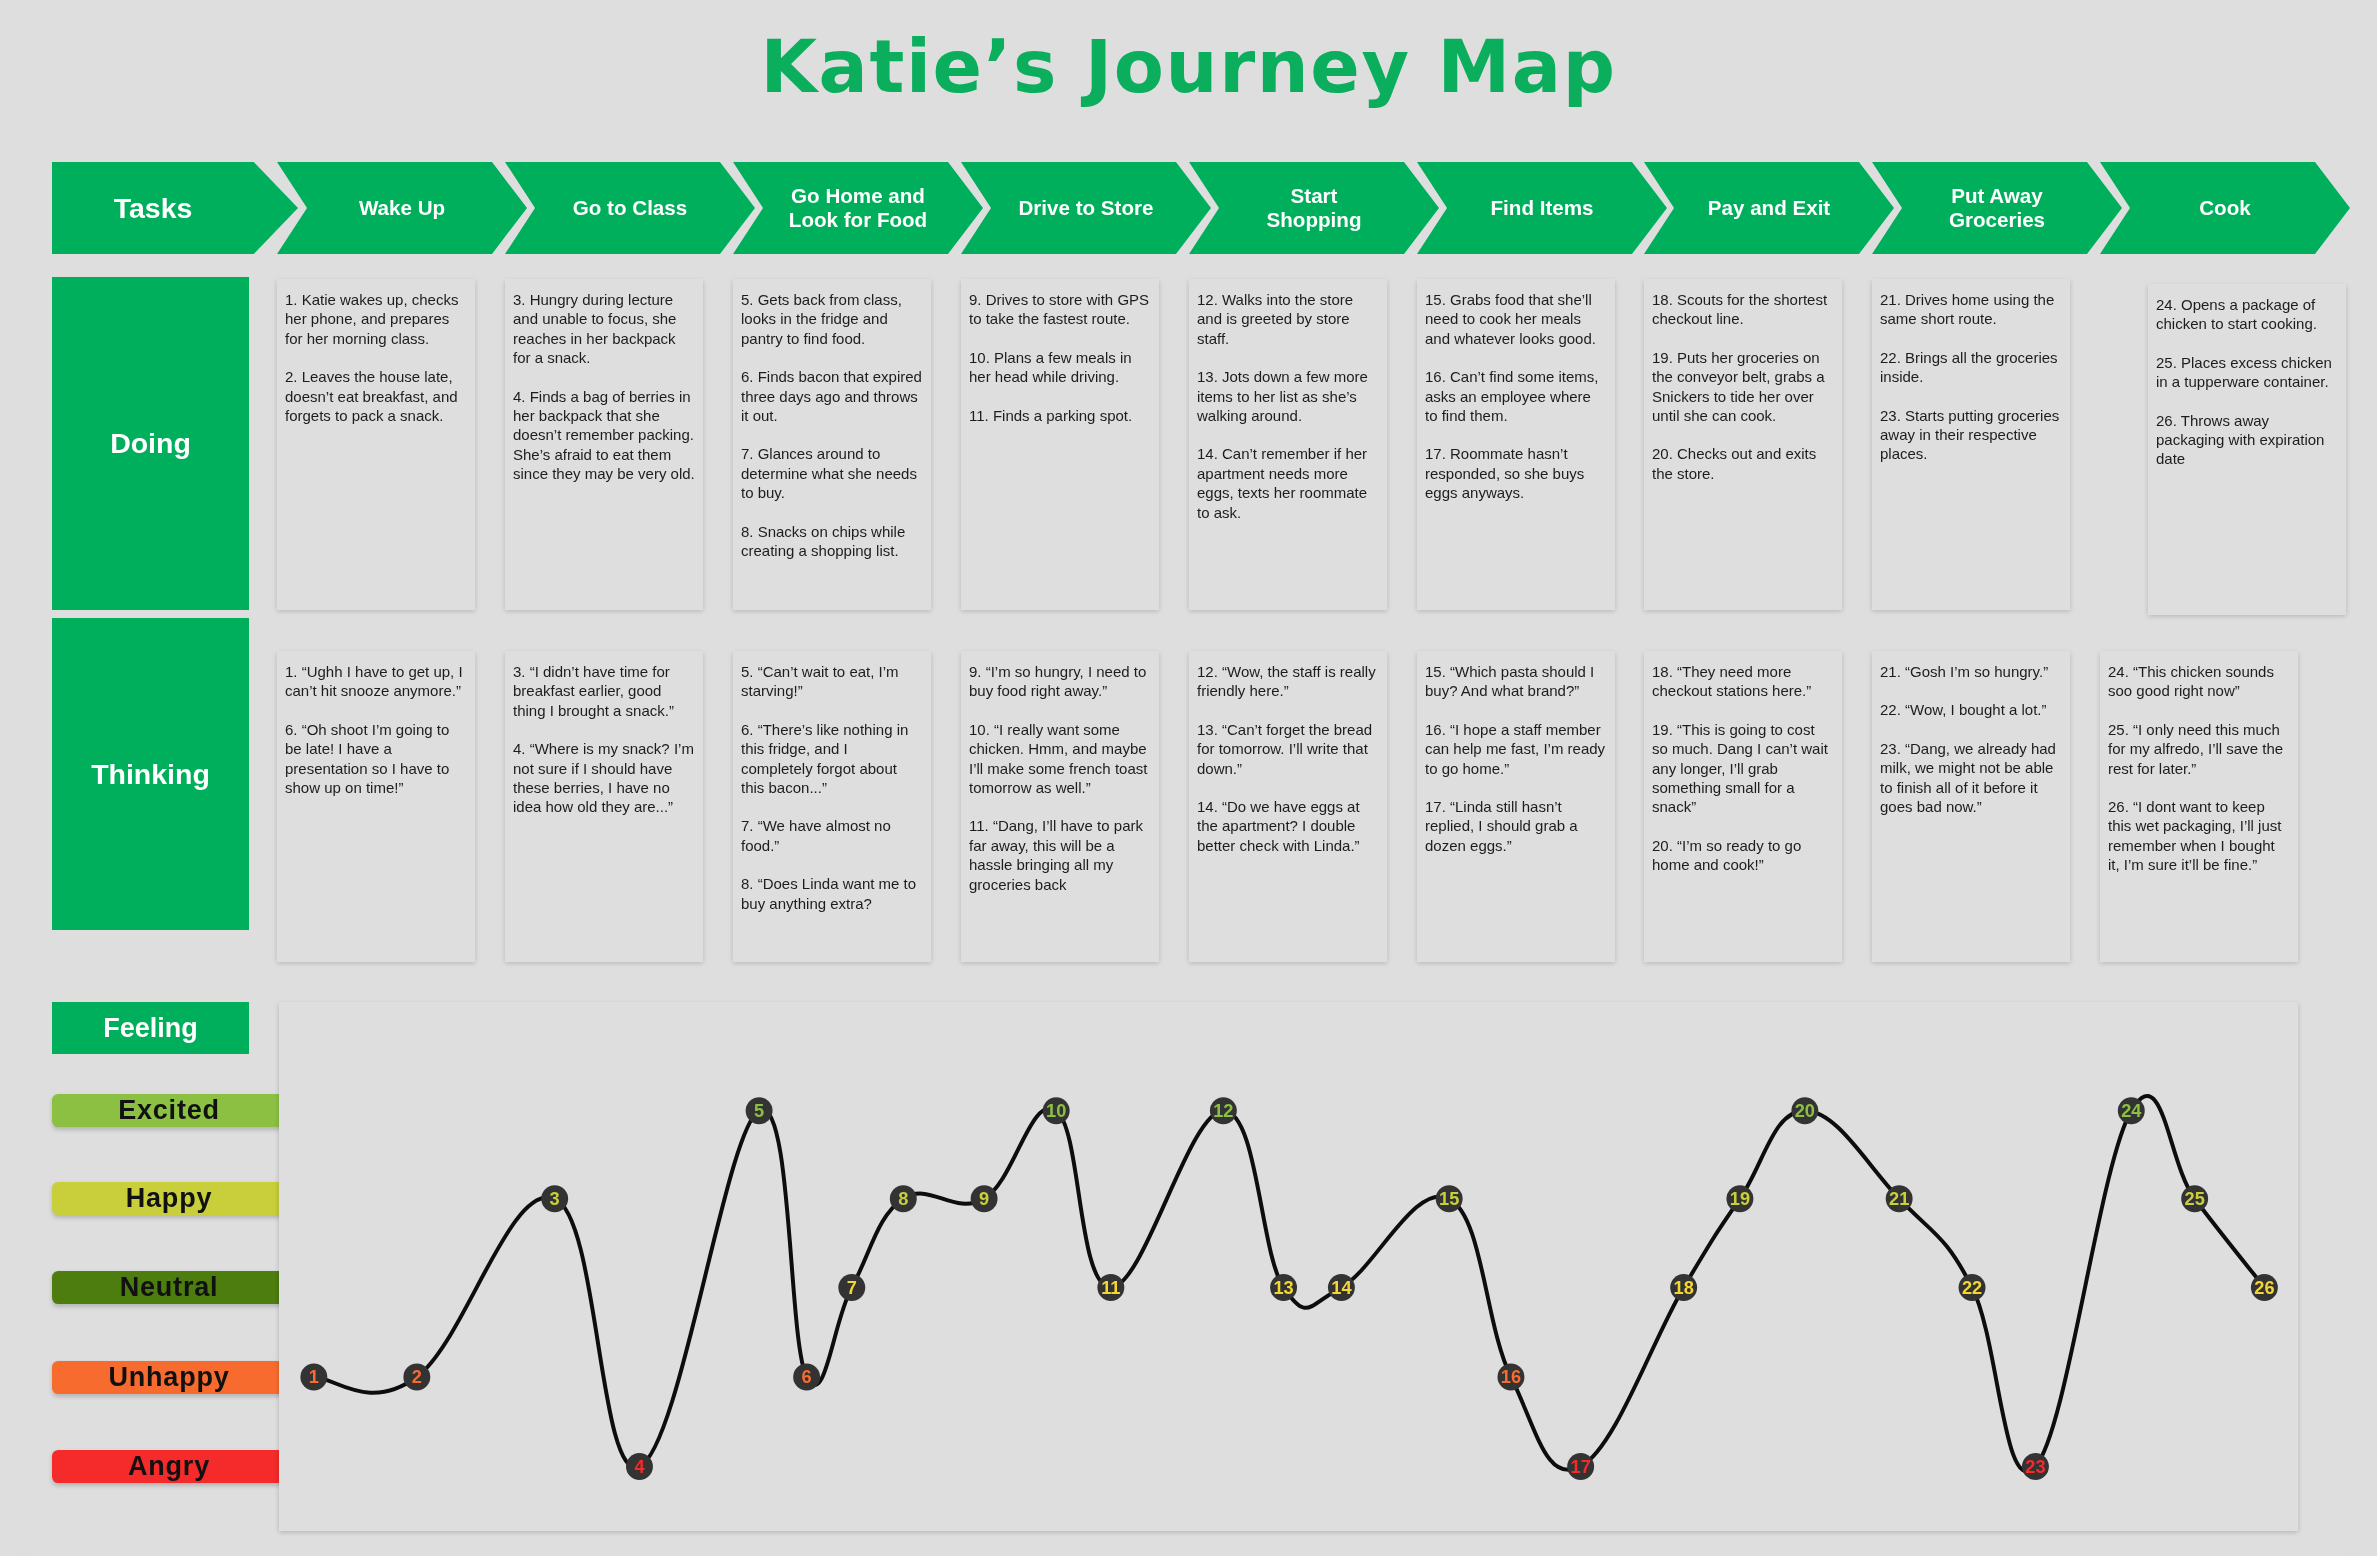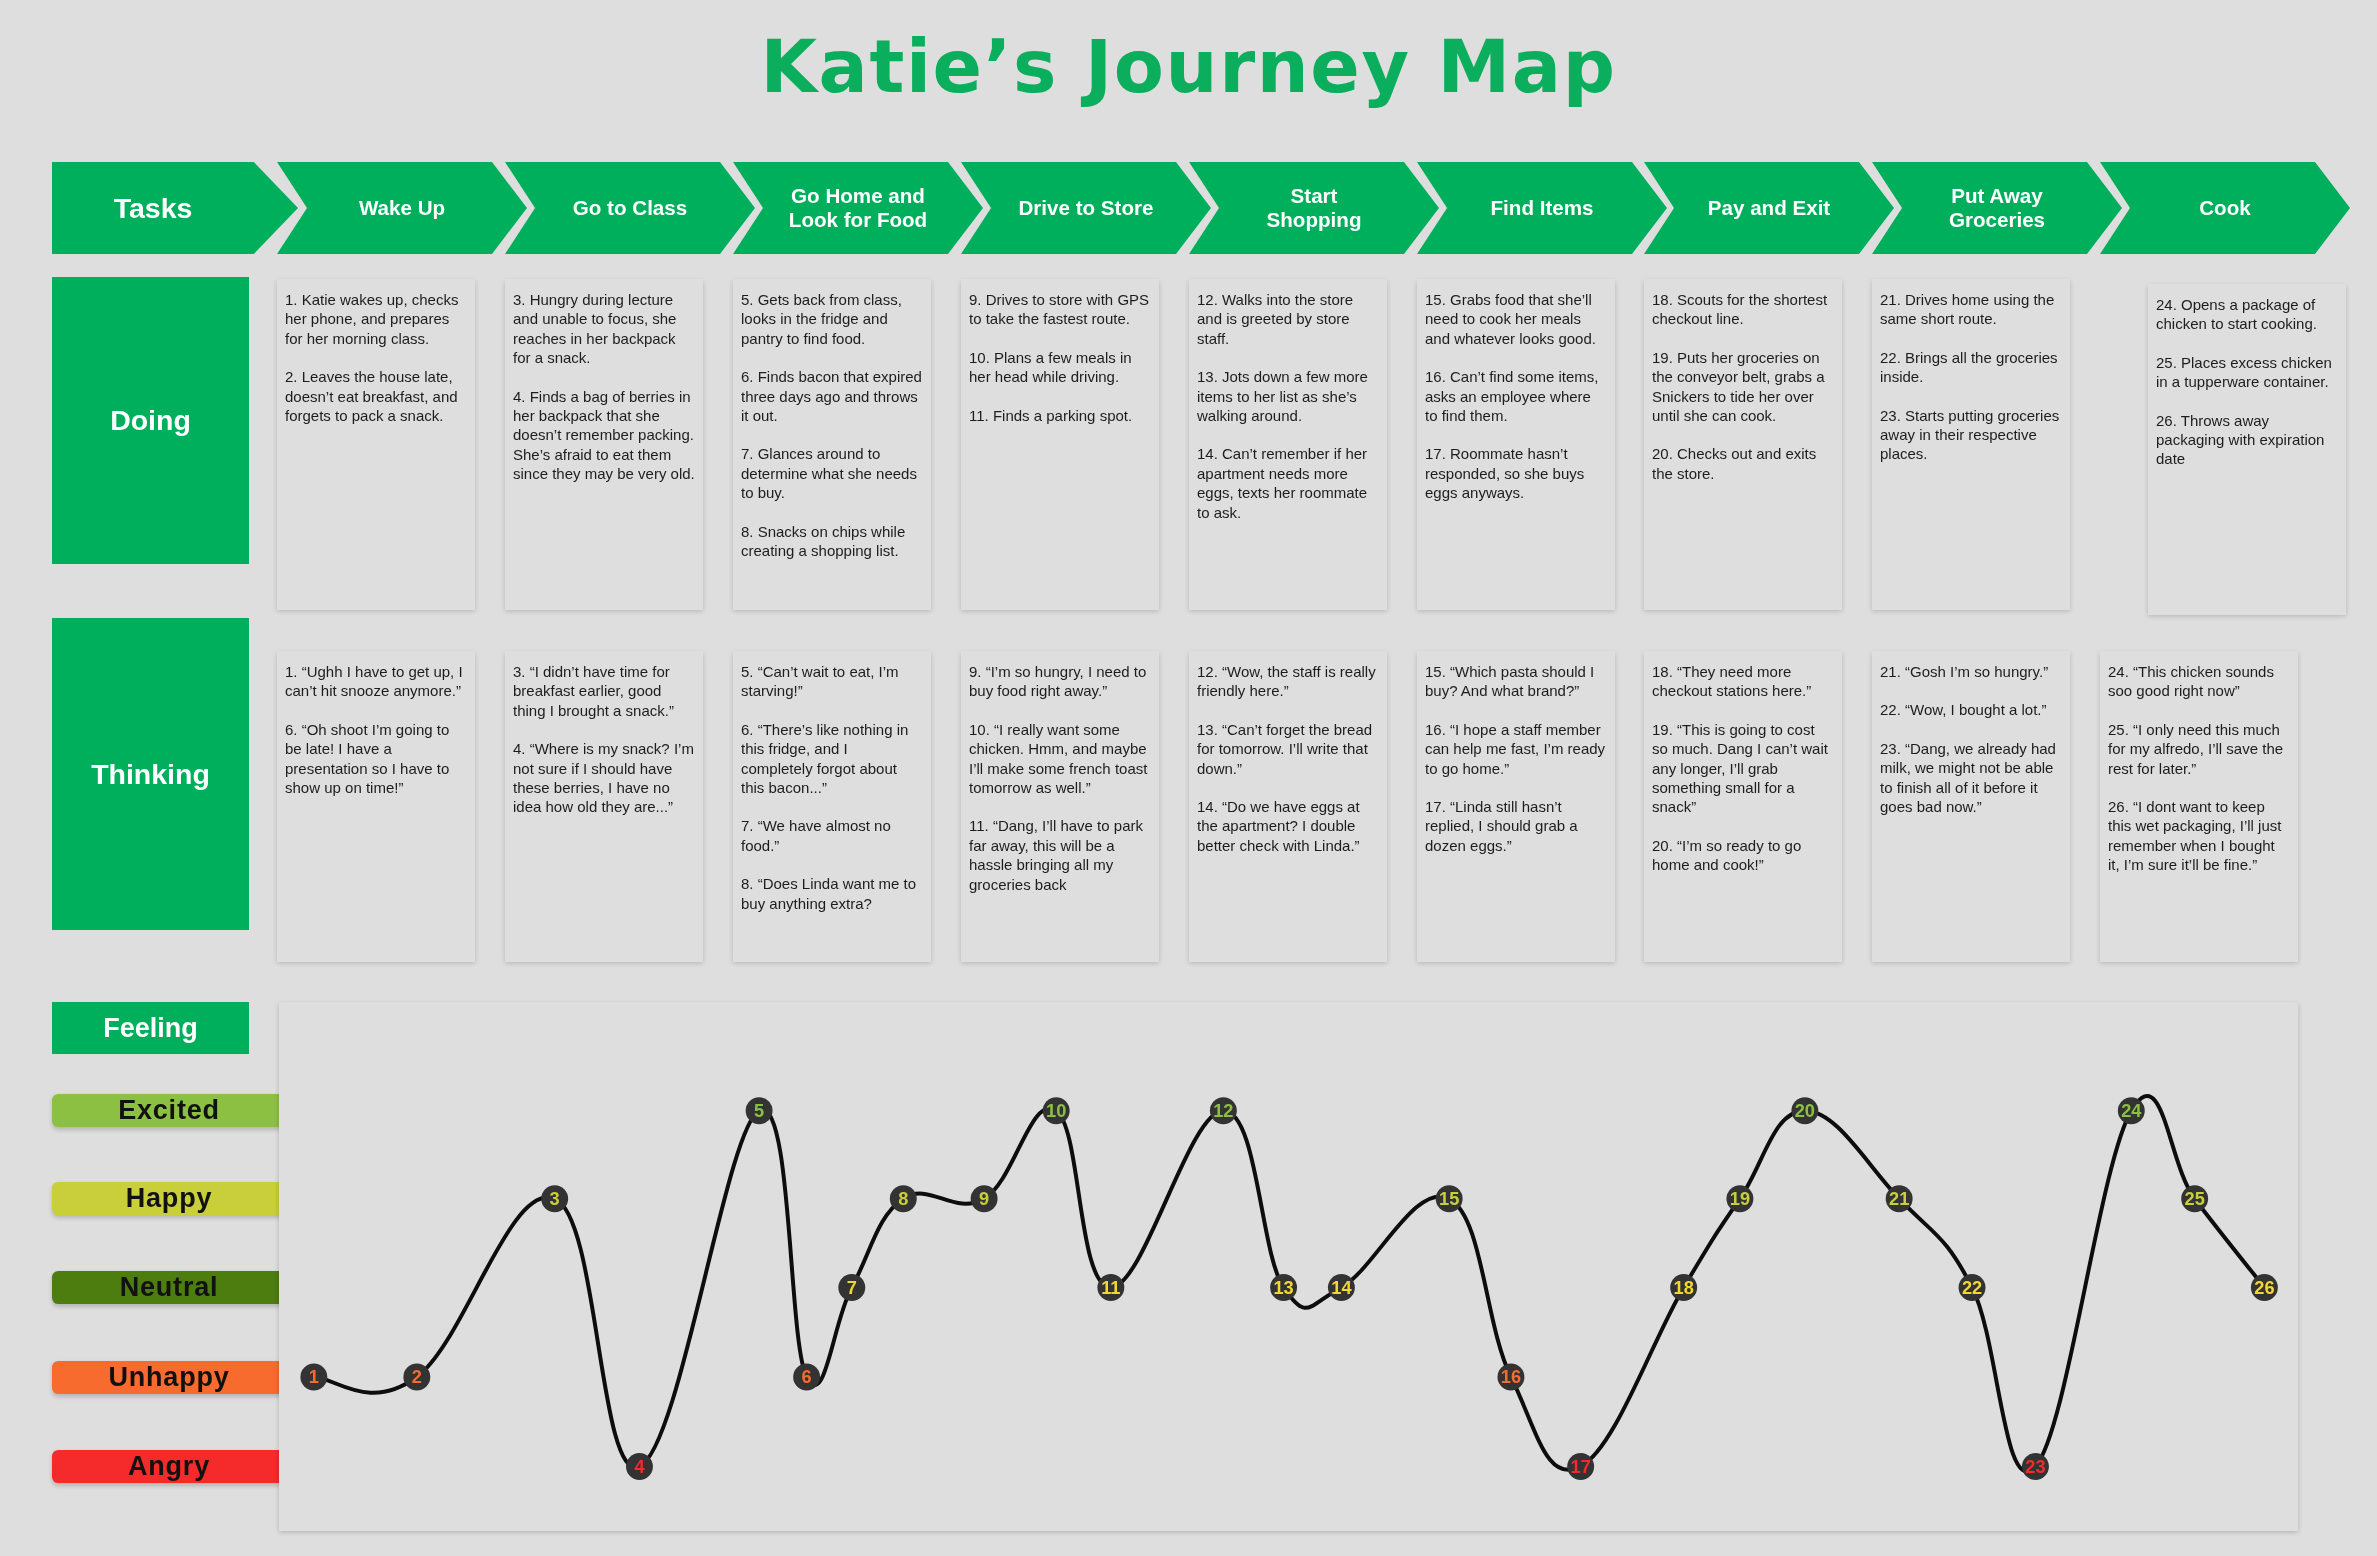--- a/index.html
+++ b/index.html
@@ -80,21 +80,21 @@
     </div>
     <div class="chev step" style="left: 1872px; width: 250px;">
       <div class="lbl" style="white-space: pre-line;">Put Away
 Groceries</div>
     </div>
     <div class="chev step" style="left: 2100px; width: 250px;">
       <div class="lbl" style="white-space: pre-line;">Cook</div>
     </div>
   </div>
 
-<div class="rowlabel" style="top:277px; height:287px;">
+<div class="rowlabel" style="top:277px; height:333px;">
   <span>Doing</span>
 </div>
 <div id="doing-row">
     <div class="card" style="left: 277px; top: 279px; height: 331px;"><p>1. Katie wakes up, checks her phone, and prepares for her morning class.</p><p>2. Leaves the house late, doesn’t eat breakfast, and forgets to pack a snack.</p></div>
     <div class="card" style="left: 505px; top: 279px; height: 331px;"><p>3. Hungry during lecture and unable to focus, she reaches in her backpack for a snack.</p><p>4. Finds a bag of berries in her backpack that she doesn’t remember packing. She’s afraid to eat them since they may be very old.</p></div>
     <div class="card" style="left: 733px; top: 279px; height: 331px;"><p>5. Gets back from class, looks in the fridge and pantry to find food.</p><p>6. Finds bacon that expired three days ago and throws it out.</p><p>7. Glances around to determine what she needs to buy.</p><p>8. Snacks on chips while creating a shopping list.</p></div>
     <div class="card" style="left: 961px; top: 279px; height: 331px;"><p>9. Drives to store with GPS to take the fastest route.</p><p>10. Plans a few meals in her head while driving.</p><p>11. Finds a parking spot.</p></div>
     <div class="card" style="left: 1189px; top: 279px; height: 331px;"><p>12. Walks into the store and is greeted by store staff.</p><p>13. Jots down a few more items to her list as she’s walking around.</p><p>14. Can’t remember if her apartment needs more eggs, texts her roommate to ask.</p></div>
     <div class="card" style="left: 1417px; top: 279px; height: 331px;"><p>15. Grabs food that she’ll need to cook her meals and whatever looks good.</p><p>16. Can’t find some items, asks an employee where to find them.</p><p>17. Roommate hasn’t responded, so she buys eggs anyways.</p></div>
     <div class="card" style="left: 1644px; top: 279px; height: 331px;"><p>18. Scouts for the shortest checkout line.</p><p>19. Puts her groceries on the conveyor belt, grabs a Snickers to tide her over until she can cook.</p><p>20. Checks out and exits the store.</p></div>

